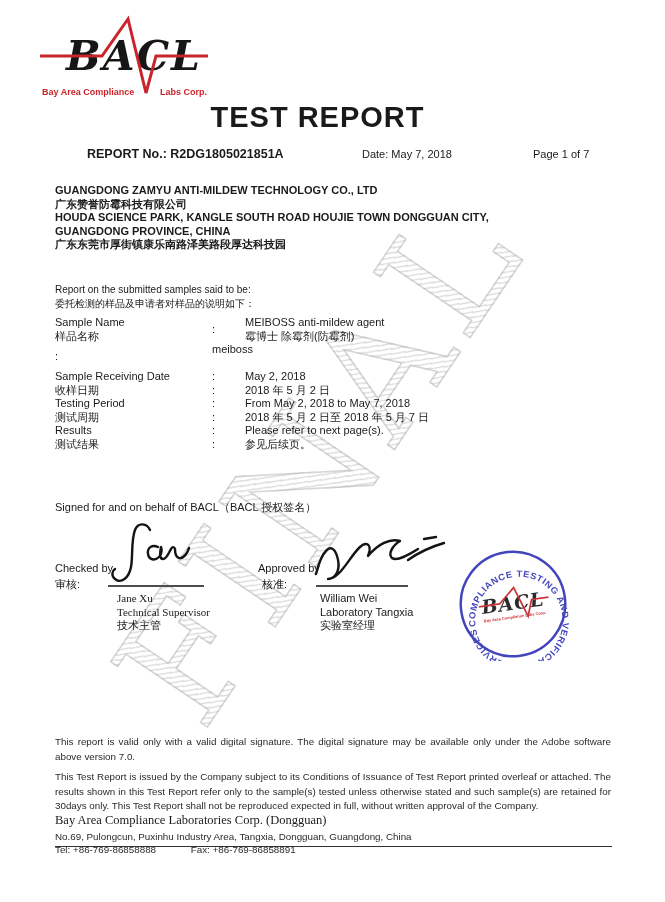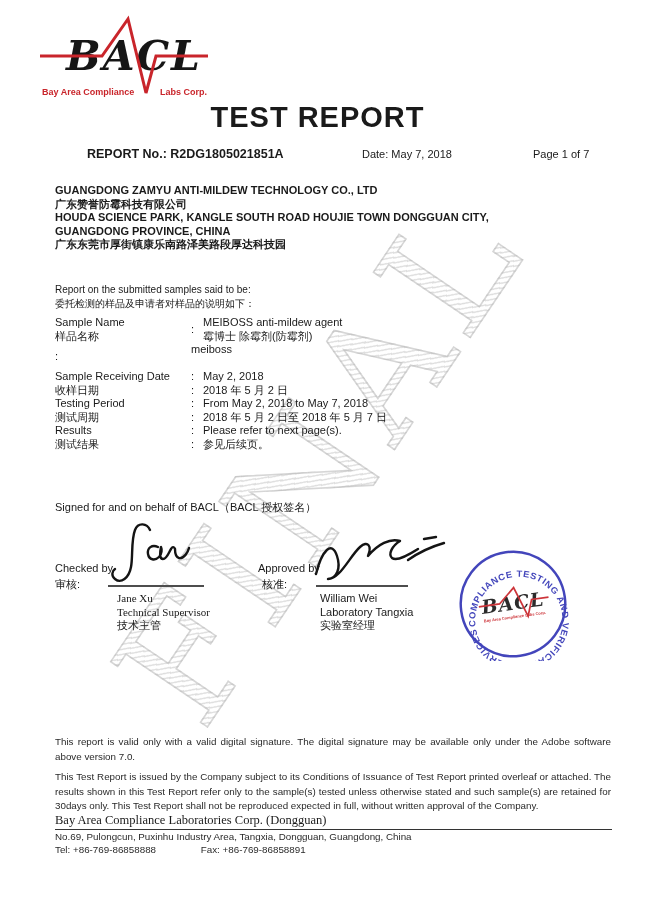--- a/index.html
+++ b/index.html
@@ -32,45 +32,45 @@
   .report-row{left:55px;top:147px;width:558px;height:16px;z-index:1;}
   .report-no{position:absolute;left:0;top:0;font-size:12.5px;font-weight:bold;padding-left:32px;}
   .report-date{position:absolute;left:307px;top:1px;font-size:11px;}
   .report-page{position:absolute;left:478px;top:1px;font-size:11px;}
   
   .applicant{left:55px;top:184px;width:560px;font-size:11px;font-weight:bold;line-height:13.5px;z-index:1;}
   
   .intro{left:55px;top:283px;width:560px;font-size:10px;line-height:14px;z-index:1;}
   
   .info-table{left:55px;top:316px;width:557px;font-size:11px;line-height:13.5px;z-index:1;}
-  .info-row{display:grid;grid-template-columns:136px 12px auto;min-height:27px;}
+  .info-row{display:grid;grid-template-columns:136px 12px auto;min-height:27px;gap:21px;}
   .colon-center{display:flex;align-items:center;}
   .value-center{display:flex;align-items:flex-start;}
   
   .signed-line{left:55px;top:500px;font-size:11px;z-index:1;}
   .sig-label-en{font-size:11px;z-index:2;}
   .sig-label-zh{font-size:11px;z-index:2;}
   .sig-underline{border-bottom:2px solid #4d4d4d;height:0;z-index:1;}
   .sig-names{font-size:11px;line-height:13.5px;z-index:2;}
   .sig-svg path{fill:none;stroke:#141414;stroke-width:2.4;stroke-linecap:round;stroke-linejoin:round;}
   
   .stamp{left:456px;top:547px;z-index:3;opacity:0.93;}
   .stamp-ring-text{font-family:"Liberation Sans", sans-serif;font-weight:bold;font-size:9.5px;
     letter-spacing:0.6px;fill:#3538b6;}
   .stamp-acronym{font-family:"DejaVu Serif", serif;font-style:italic;font-weight:bold;
     font-size:20px;fill:#1c1c1c;letter-spacing:1px;}
   .stamp-sub{font-family:"Liberation Sans", sans-serif;font-weight:bold;font-size:4.2px;fill:#c9252b;}
   
   .disc1{left:55px;top:735px;width:556px;font-size:9.8px;line-height:14.5px;text-align:justify;color:#2a2a2a;z-index:1;}
   .disc2{left:55px;top:770px;width:556px;font-size:9.8px;line-height:14.5px;text-align:justify;color:#2a2a2a;z-index:1;}
   .footer-company{left:55px;top:813px;width:557px;font-family:"Liberation Serif", serif;
-    font-size:12.5px;color:#1a1a1a;border-bottom:1.2px solid #333;padding-bottom:1px;z-index:1;}
+    font-size:12.5px;color:#1a1a1a;border-bottom:1.2px solid #333;padding-bottom:18px;z-index:1;}
   .footer-address{left:55px;top:831px;width:557px;font-size:9.8px;color:#2a2a2a;z-index:1;}
   .footer-tel{left:55px;top:844px;width:557px;font-size:9.8px;color:#2a2a2a;z-index:1;}
-  .footer-tel .fax{margin-left:42px;}
+  .footer-tel .fax{margin-left:32px;}
 </style>
 </head>
 <body>
 
 <div class="watermark">
   <span>FINAL</span>
 </div>
 
 <div class="abs logo">
   <svg width="172" height="88" viewBox="0 0 172 88">

